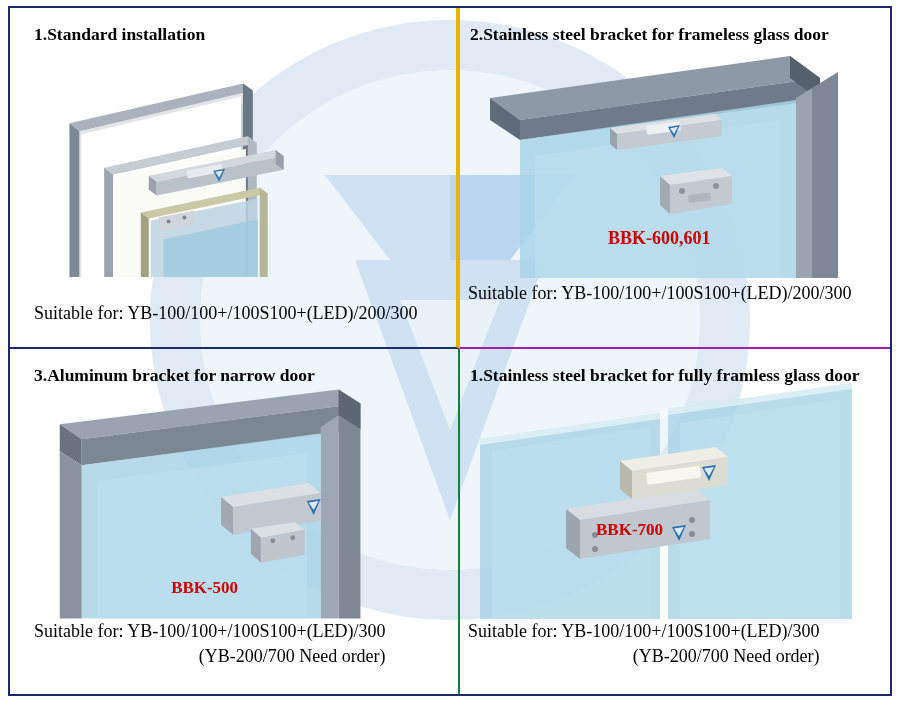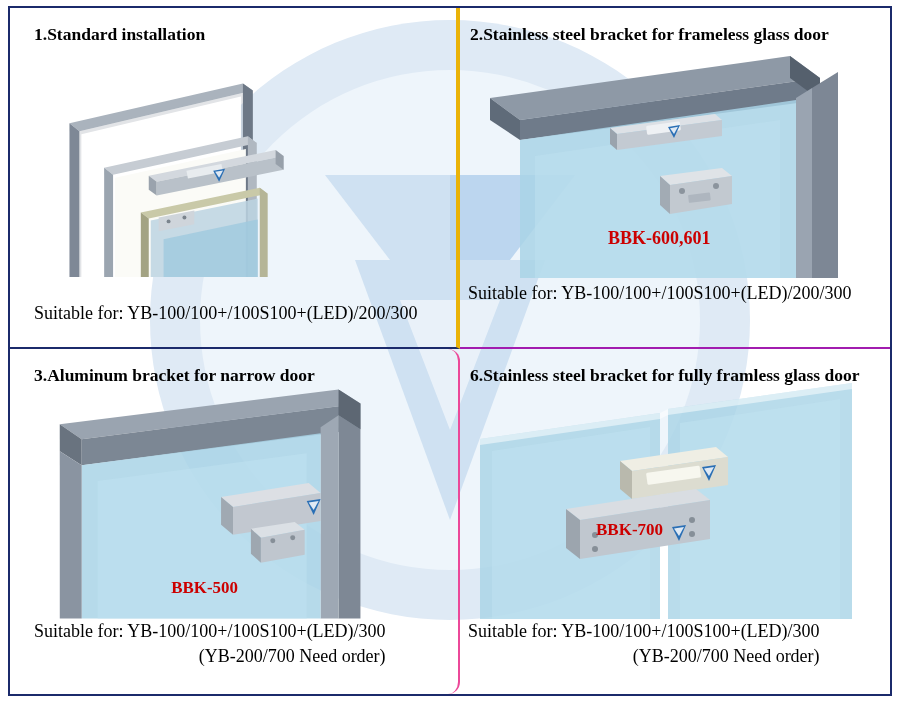--- a/index.html
+++ b/index.html
@@ -57,21 +57,21 @@
     z-index: 3;
   }
 
   .cell {
     position: relative;
     box-sizing: border-box;
     overflow: hidden;
   }
   .cell.c1 { border-right: 4px solid #eab308; border-bottom: 2px solid #1b2a6b; padding-left: 24px; }
   .cell.c2 { border-bottom: 2px solid #a21caf; }
-  .cell.c3 { border-right: 2px solid #ec4899; border-radius: 12px; }
+  .cell.c3 { border-right: 2px solid #15803d; }
   .cell.c4 { }
 
   .cell-title {
     position: absolute;
     top: 16px;
     left: 24px;
     font-size: 17.5px;
     font-weight: bold;
     color: #000000;
     letter-spacing: 0px;
@@ -284,21 +284,21 @@
           <text class="redlabel" x="162" y="224" font-size="17">BBK-500</text>
         </svg>
       </div>
       <div class="caption">
         <span class="line">Suitable for: YB-100/100+/100S100+(LED)/300</span>
         <span class="line">(YB-200/700 Need order)</span>
       </div>
     </div>
 
     <div class="cell c4">
-      <div class="cell-title">6.Stainless steel bracket for fully framless glass door</div>
+      <div class="cell-title">1.Stainless steel bracket for fully framless glass door</div>
       <div class="art">
         <svg viewBox="0 0 430 250" preserveAspectRatio="xMidYMid meet">
 
           <path d="M20 70 L200 44 L200 250 L20 250 Z" fill="#a8d3e6" opacity="0.8"></path>
           <path d="M32 82 L190 58 L190 250 L32 250 Z" fill="#bfe2f0" opacity="0.55"></path>
 
           <path d="M208 40 L392 14 L392 250 L208 250 Z" fill="#a8d3e6" opacity="0.8"></path>
           <path d="M220 54 L380 30 L380 250 L220 250 Z" fill="#c2e4f1" opacity="0.5"></path>
 
           <path d="M20 70 L200 44 L208 40 L392 14 L392 20 L208 46 L200 50 L20 76 Z" fill="#ffffff" opacity="0.5"></path>

